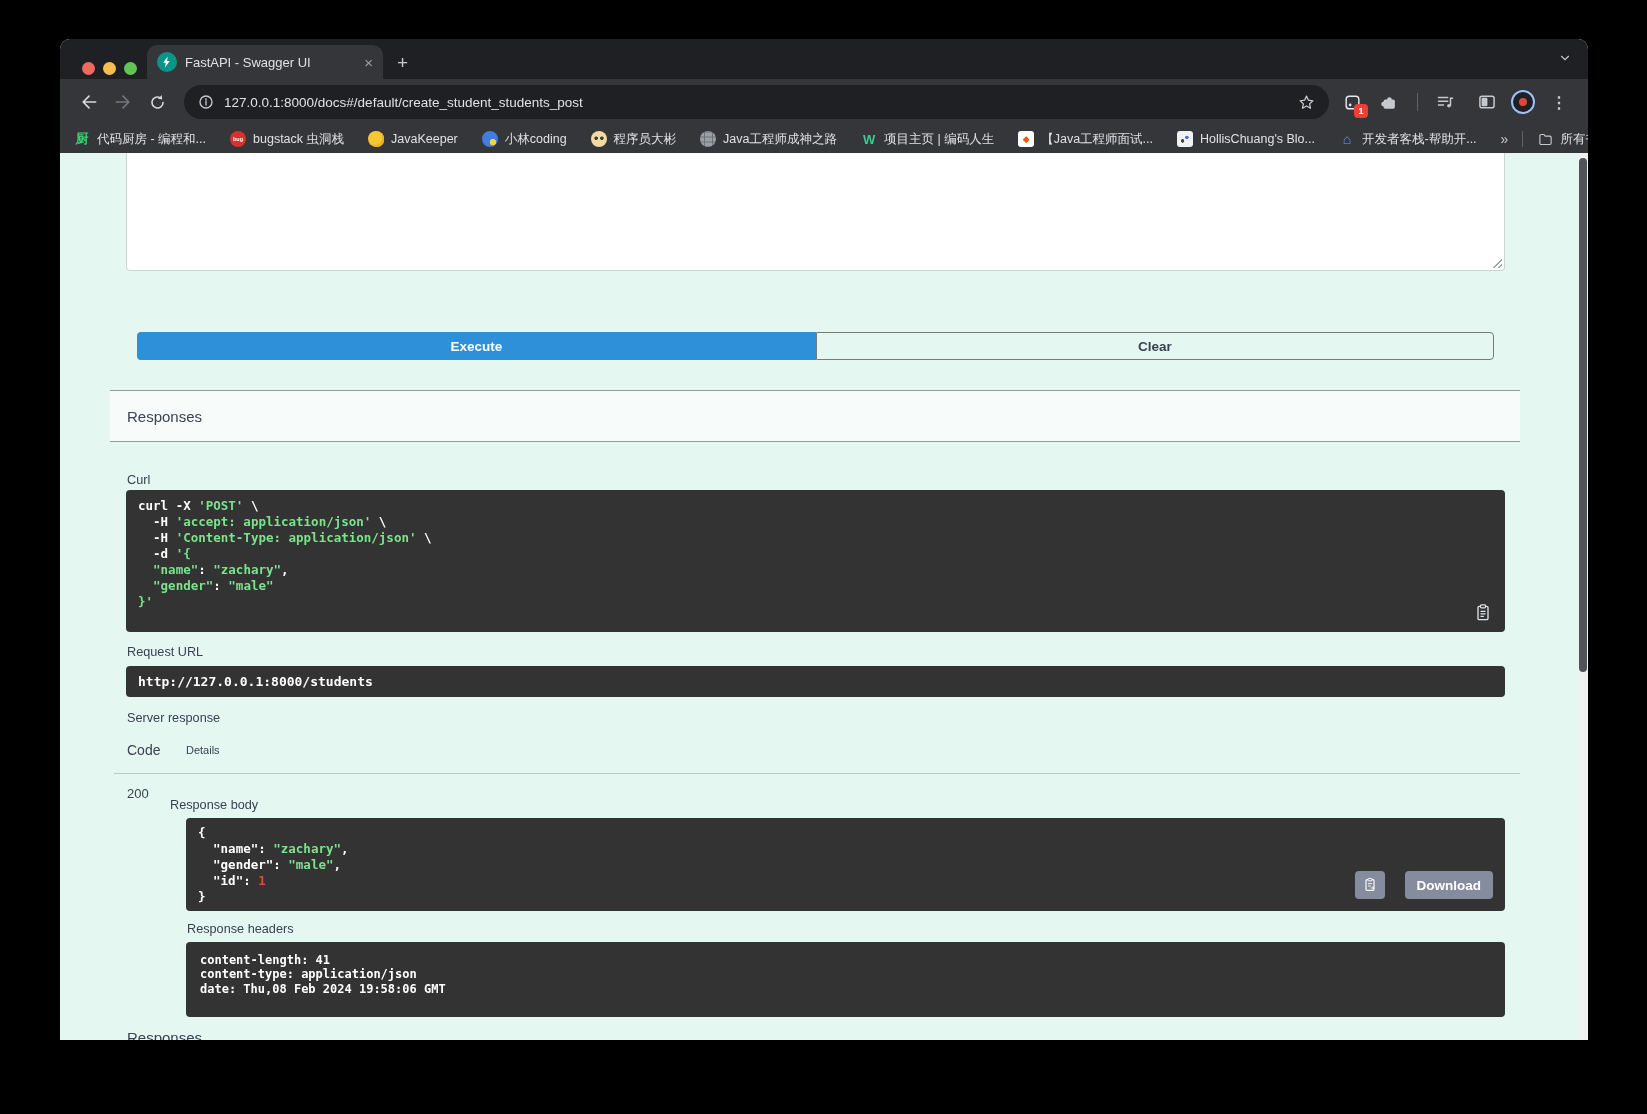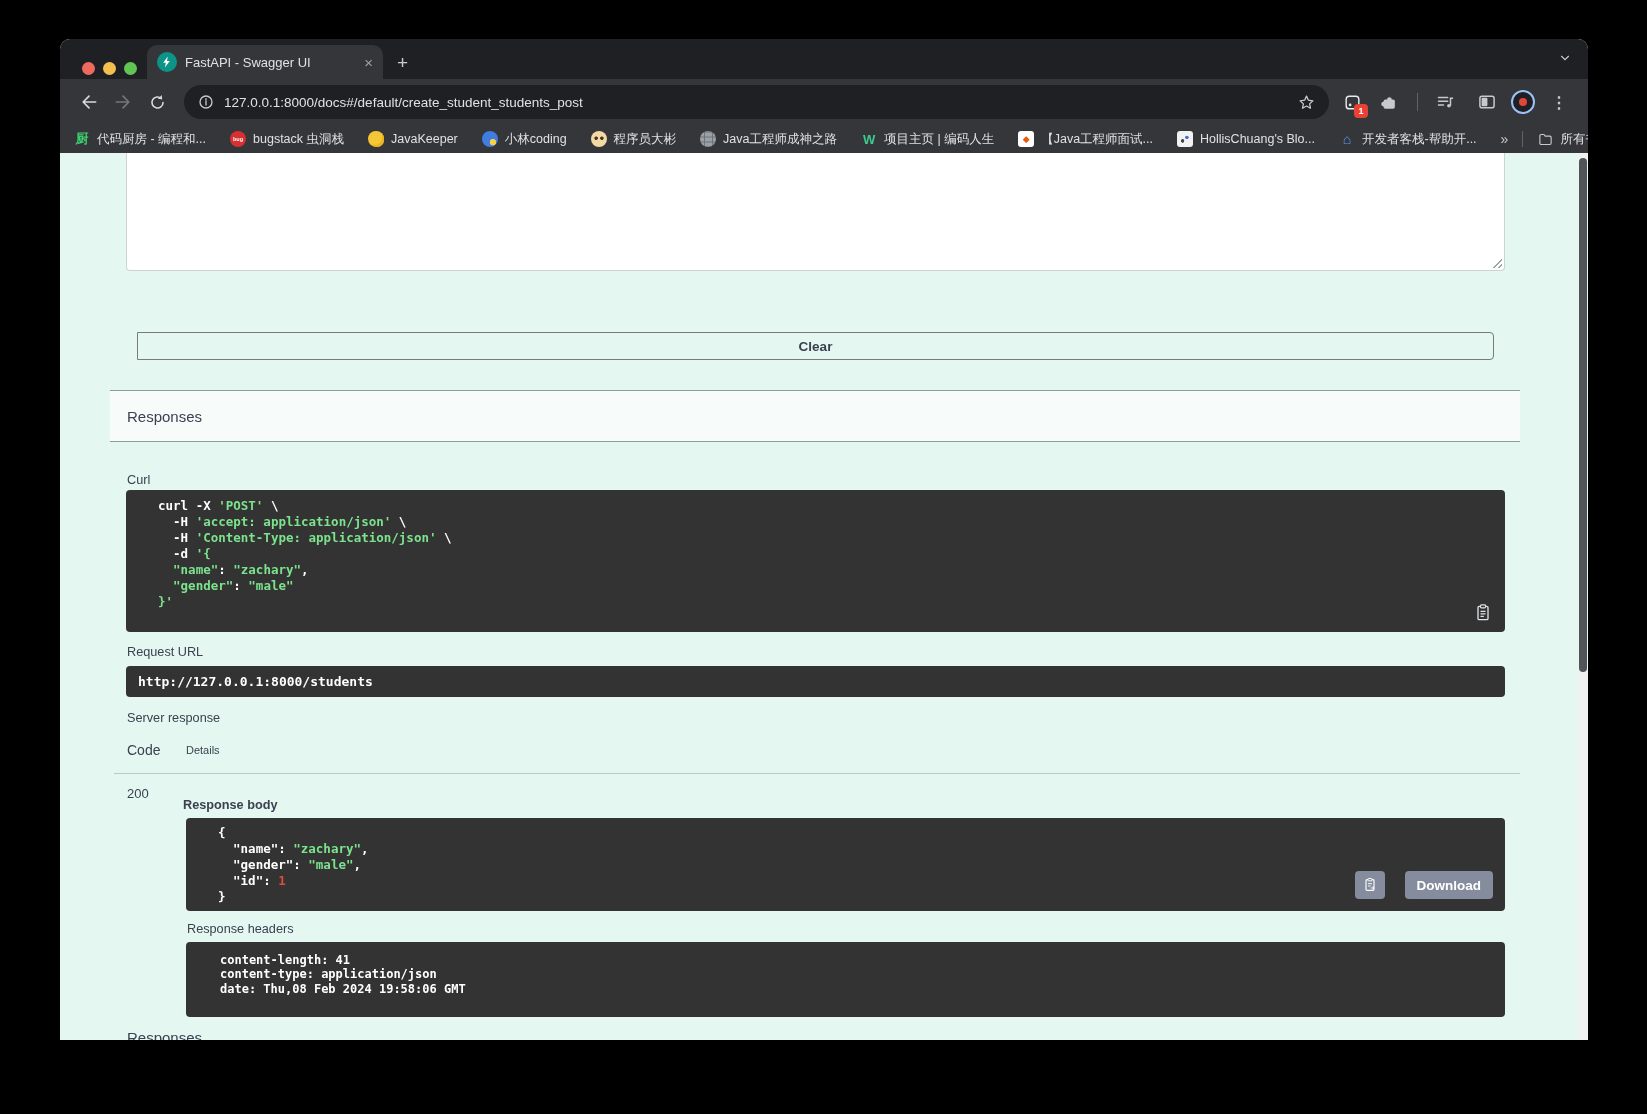--- a/index.html
+++ b/index.html
@@ -87,38 +87,38 @@
                display:flex; align-items:center; justify-content:center; }
 
   .responses-band { top:237px; left:-16px; right:-15px; height:52px; background:#f7fcfa;
                     border-top:1px solid #8aa096; border-bottom:1px solid #8aa096;
                     display:flex; align-items:center; padding-left:17px; }
   .responses-title { font-size:15px; font-weight:500; color:#3b4151; }
 
   .lbl { font-size:12.7px; font-weight:500; color:#3b4151; }
 
   .codeblock { background:#333333; border-radius:4px; color:#fff; }
-  .code-line { white-space:pre; font:600 12.5px/16px "DejaVu Sans Mono", monospace;margin-left:20px; }
+  .code-line { white-space:pre; font:600 12.5px/16px "DejaVu Sans Mono", monospace; }
   .t-p { color:#ffffff; } .t-s { color:#7ce38d; } .t-n { color:#df4c3e; }
 
   .curl-label { top:320px; left:1px; }
   .curl-block { top:337px; left:0; right:0; height:142px; padding:8px 12px; }
   .curl-copy { position:absolute; right:12px; bottom:9px; }
 
   .requrl-label { top:492px; left:1px; }
   .requrl-block { top:513px; left:0; right:0; height:31px; display:flex; align-items:center; padding:0 12px; }
   .requrl-text { font:600 13px "DejaVu Sans Mono", monospace; color:#fff; }
 
   .serverresp-label { top:558px; left:1px; }
   .code-header  { top:589px; left:1px;  font-size:14px; font-weight:500; }
   .details-header { top:591px; left:60px; font-size:11px; font-weight:500; }
   .hdr-divider { top:620px; left:-12px; right:-15px; border-bottom:1px solid rgba(59,65,81,.25); }
 
   .status-code { top:633px; left:1px; font-size:13px; }
-  .respbody-label { top:645px; left:57px;font-weight:bold; }
+  .respbody-label { top:645px; left:44px; }
   .respbody-block { top:665px; left:60px; right:0; height:93px; padding:7px 12px; }
   .block-btns { position:absolute; right:12px; bottom:12px; display:flex; gap:20px; }
   .copy-btn { width:30px; height:28px; background:#858c9e; border-radius:4px;
               display:flex; align-items:center; justify-content:center; }
   .download-btn { height:28px; padding:0 12px; background:#858c9e; border-radius:4px; border:none;
                   color:#fff; font-size:13.5px; font-weight:bold;
                   display:flex; align-items:center; justify-content:center; }
 
   .respheaders-label { top:769px; left:61px; }
   .respheaders-block { top:789px; left:60px; right:0; height:75px; padding:11px 14px; }
@@ -285,20 +285,21 @@
   </div>
 
   <div class="content">
     <div class="inner">
 
       <div class="abs try-textarea">
         <div class="grip"></div>
       </div>
 
       <div class="abs btn-row">
+        <button class="btn-execute">Execute</button>
         <button class="btn-clear">Clear</button>
       </div>
 
       <div class="abs responses-band">
         <span class="responses-title">Responses</span>
       </div>
 
       <div class="abs lbl curl-label">Curl</div>
       <div class="abs codeblock curl-block">
         <div>

